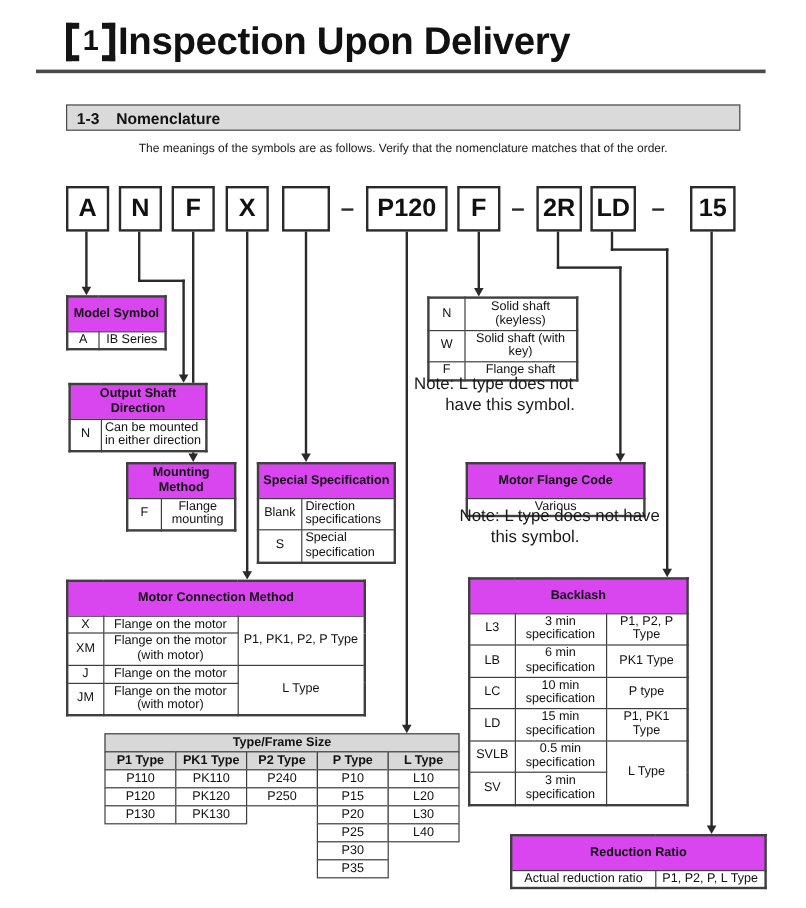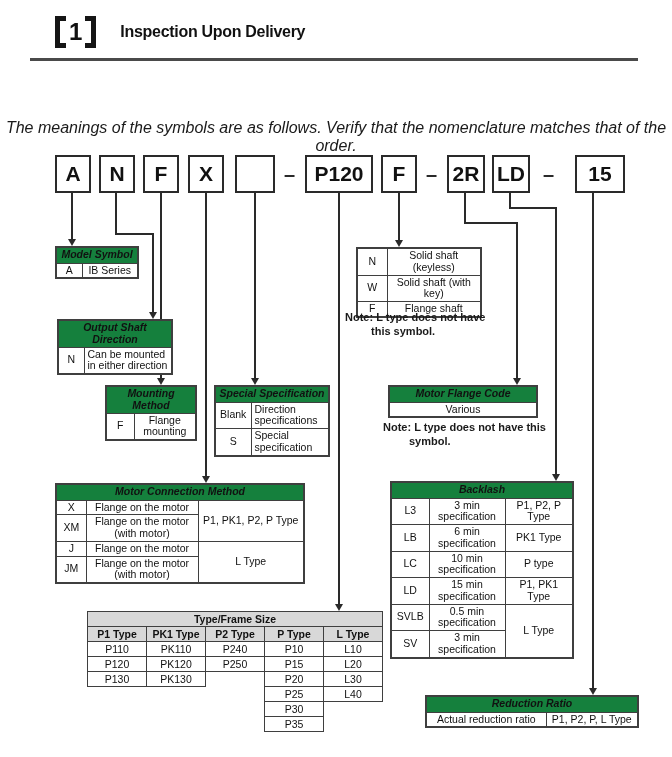--- a/index.html
+++ b/index.html
@@ -7,48 +7,48 @@
   .page {
     position: relative; width: 672px; height: 757px; background: #fff;
     font-family: "Liberation Sans", sans-serif; color:#111; overflow: hidden;
   }
   
   .ttl-row { position:absolute; left:55px; top:16px; display:flex; align-items:center; }
   .brk { width:11px; height:32px; }
   .brk.open  { border-left:5px solid #151515; border-top:5px solid #151515; border-bottom:5px solid #151515; }
   .brk.close { border-right:5px solid #151515; border-top:5px solid #151515; border-bottom:5px solid #151515; }
   .ttl-num  { font-size:24px; font-weight:bold; line-height:32px; padding:0 3px; }
-  .ttl-text { font-size:16px; font-weight:bold; margin-left:24px; letter-spacing:-0.3px; }
+  .ttl-text { font-size:32px; font-weight:bold; margin-left:2px; letter-spacing:-0.3px; }
   .rule { position:absolute; left:30px; top:58px; width:608px; height:3px; background:#4a4a4a; }
   .secbar {
     position:absolute; left:55px; top:87px; width:562px; height:22px;
     background:#dadada; border:1px solid #4a4a4a; display:flex; align-items:center;
     font-size:13px; font-weight:bold;
   }
   .secbar .no { margin:0 14px 0 8px; }
-  .intro { position:absolute; left:0; top:119px; width:672px; text-align:center; font-size:16px; color:#1a1a1a;font-style:italic; }
+  .intro { position:absolute; left:0; top:119px; width:672px; text-align:center; font-size:10px; color:#1a1a1a; }
 
   
   .codebox {
     position:absolute; top:155px; height:38px; border:2px solid #2a2a2a; background:#fff;
     display:flex; align-items:center; justify-content:center; font-size:21px; font-weight:bold;
   }
   .dash { position:absolute; top:163px; height:22px; font-size:20px; font-weight:bold; color:#2a2a2a; }
 
   
   .vl { position:absolute; width:2px; background:#2a2a2a; }
   .hl { position:absolute; height:2px; background:#2a2a2a; }
   .ar { position:absolute; width:0; height:0; border-left:4px solid transparent; border-right:4px solid transparent; border-top:7px solid #2a2a2a; }
 
   
   .t { position:absolute; border-collapse:collapse; font-size:10.5px; line-height:1.12; background:#fff; color:#111; border:2px solid #3f3f3f; }
   .t th, .t td { border:1px solid #3f3f3f; padding:1px 3px; text-align:center; vertical-align:middle; }
-  .t th { background:#15803d; font-weight:bold; height:16px;font-style:italic; }
+  .t th { background:#d946ef; font-weight:bold; height:29px; }
   .t td.l { text-align:left; }
-  .note { position:absolute; font-size:11px; line-height:1.25; color:#1a1a1a; padding-left:26px; text-indent:-26px;font-weight:bold; }
+  .note { position:absolute; font-size:14px; line-height:1.25; color:#1a1a1a; padding-left:26px; text-indent:-26px; }
 
   
   .tfs { position:absolute; left:87px; top:611px; }
   .tfs-title { width:296px; height:16px; line-height:14px; text-align:center; font-size:10.5px; font-weight:bold; background:#d8d8d8; border:1px solid #3f3f3f; }
   .tfs-cols { display:flex; align-items:flex-start; margin-top:-1px; }
   .tfs-col { display:flex; flex-direction:column; }
   .tfs-col + .tfs-col { margin-left:-1px; }
   .tfs-cell { width:60px; height:16px; line-height:14px; text-align:center; font-size:10.5px; border:1px solid #3f3f3f; background:#fff; }
   .tfs-cell + .tfs-cell { margin-top:-1px; }
   .tfs-head { background:#d8d8d8; font-weight:bold; }
@@ -59,35 +59,39 @@
 <div class="page">
 
   <div class="ttl-row">
     <span class="brk open"></span>
     <span class="ttl-num">1</span>
     <span class="brk close"></span>
     <span class="ttl-text">Inspection Upon Delivery</span>
   </div>
   <div class="rule"></div>
 
+  <div class="secbar">
+    <span class="no">1-3</span>
+    <span>Nomenclature</span>
+  </div>
   <div class="intro">The meanings of the symbols are as follows. Verify that the nomenclature matches that of the order.</div>
 
   <div class="codebox" style="left:55px;width:36px">A</div>
   <div class="codebox" style="left:99px;width:36px">N</div>
   <div class="codebox" style="left:143px;width:36px">F</div>
   <div class="codebox" style="left:188px;width:36px">X</div>
   <div class="codebox" style="left:235px;width:40px"></div>
   <span class="dash" style="left:284px">–</span>
   <div class="codebox" style="left:305px;width:68px">P120</div>
   <div class="codebox" style="left:381px;width:36px">F</div>
   <span class="dash" style="left:426px">–</span>
   <div class="codebox" style="left:447px;width:38px">2R</div>
   <div class="codebox" style="left:492px;width:38px">LD</div>
   <span class="dash" style="left:543px">–</span>
-  <div class="codebox" style="left:575px;width:50px">15</div>
+  <div class="codebox" style="left:575px;width:38px">15</div>
 
   <div class="vl" style="left:71px;top:193px;height:47px"></div>
   <div class="ar" style="left:68px;top:239px"></div>
 
   <div class="vl" style="left:115px;top:193px;height:42px"></div>
   <div class="hl" style="left:115px;top:233px;width:39px"></div>
   <div class="vl" style="left:152px;top:233px;height:80px"></div>
   <div class="ar" style="left:149px;top:312px"></div>
 
   <div class="vl" style="left:160px;top:193px;height:186px"></div>

